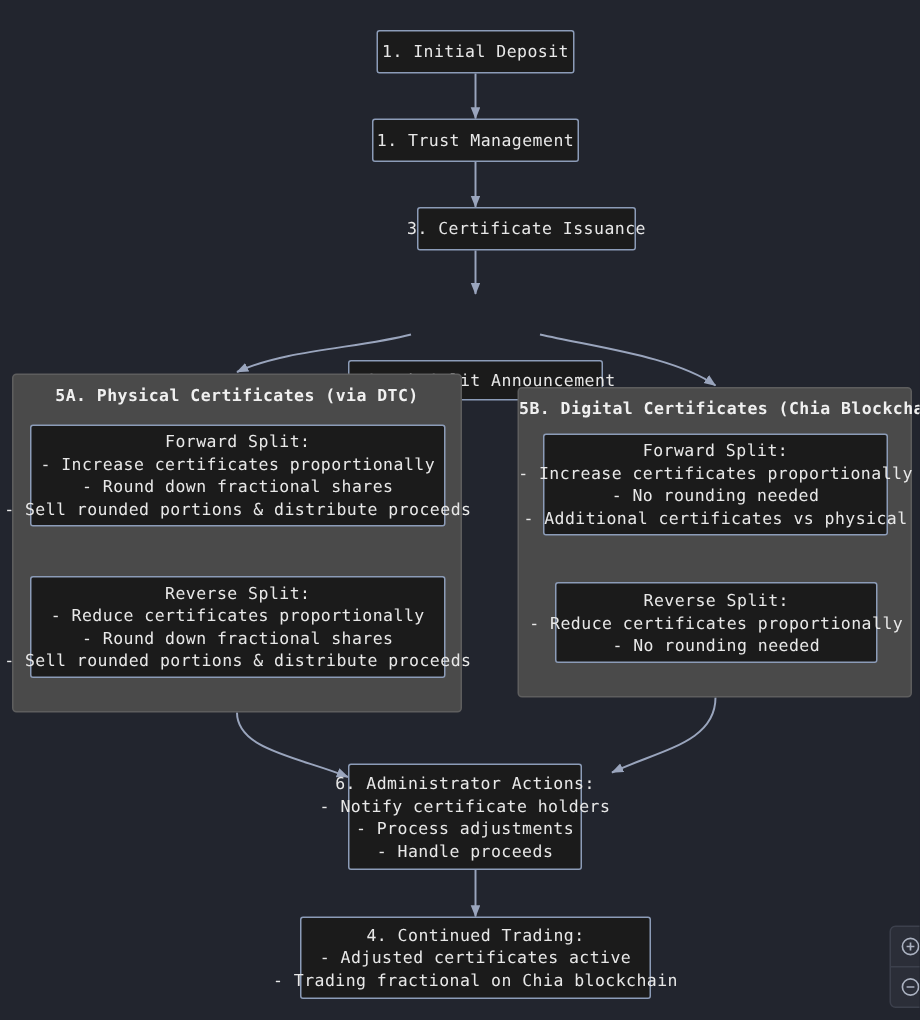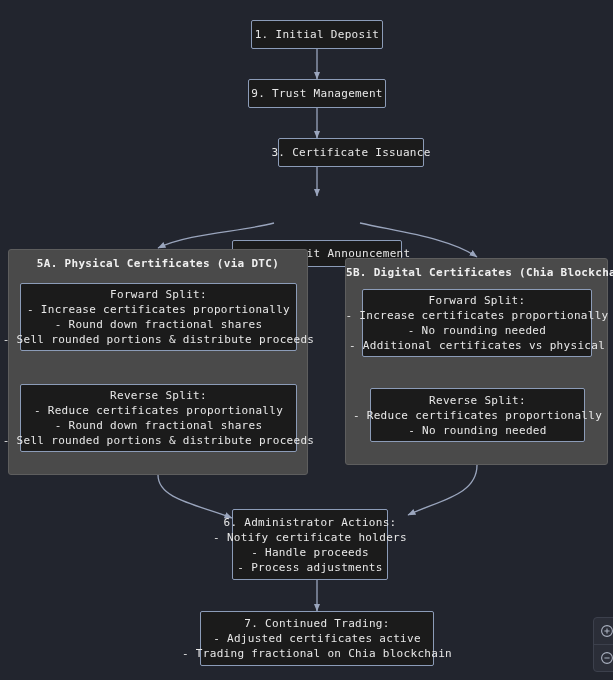--- a/index.html
+++ b/index.html
@@ -111,21 +111,21 @@
       <path d="M477,465 C477,495 440,500 408,515"></path>
       <path d="M317,580 L317,611"></path>
     </g>
   </svg>
 
   <div class="node" style="left:251px; top:20px; width:132px; height:29px;">
     <span class="ln">1. Initial Deposit</span>
   </div>
 
   <div class="node" style="left:248px; top:79px; width:138px; height:29px;">
-    <span class="ln">9. Trust Management</span>
+    <span class="ln">1. Trust Management</span>
   </div>
 
   <div class="node" style="left:244px; top:138px; width:146px; height:29px;margin-left:34px;">
     <span class="ln">3. Certificate Issuance</span>
   </div>
 
   <div class="node" style="left:232px; top:196px; width:170px; height:27px;margin-top:44px;">
     <span class="ln">4. Stock Split Announcement</span>
   </div>
 
@@ -160,26 +160,26 @@
 
   <div class="node" style="left:370px; top:388px; width:215px; height:54px;">
     <span class="ln">Reverse Split:</span>
     <span class="ln">- Reduce certificates proportionally</span>
     <span class="ln">- No rounding needed</span>
   </div>
 
   <div class="node" style="left:232px; top:509px; width:156px; height:71px;">
     <span class="ln">6. Administrator Actions:</span>
     <span class="ln">- Notify certificate holders</span>
+    <span class="ln">- Process adjustments</span>
     <span class="ln">- Handle proceeds</span>
-    <span class="ln">- Process adjustments</span>
   </div>
 
   <div class="node" style="left:200px; top:611px; width:234px; height:55px;">
-    <span class="ln">7. Continued Trading:</span>
+    <span class="ln">4. Continued Trading:</span>
     <span class="ln">- Adjusted certificates active</span>
     <span class="ln">- Trading fractional on Chia blockchain</span>
   </div>
 
   <div class="zoom-panel">
     <div class="zoom-btn">
       <svg width="14" height="14" viewBox="0 0 14 14">
         <circle cx="7" cy="7" r="5.4" fill="none" stroke="#aab1c0" stroke-width="1.1"></circle>
         <path d="M7,4.4 L7,9.6 M4.4,7 L9.6,7" stroke="#aab1c0" stroke-width="1.1"></path>
       </svg>

